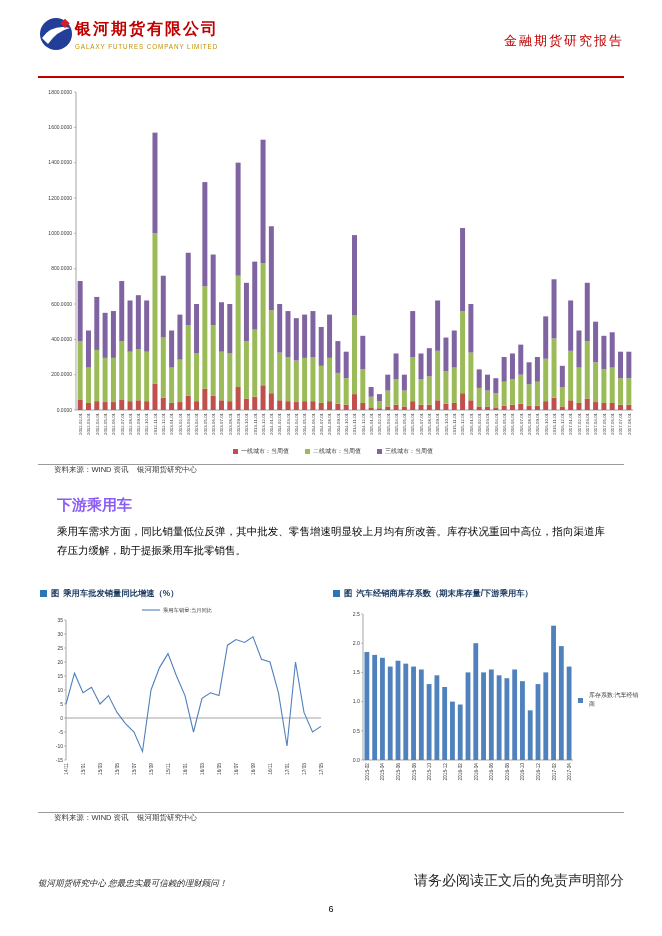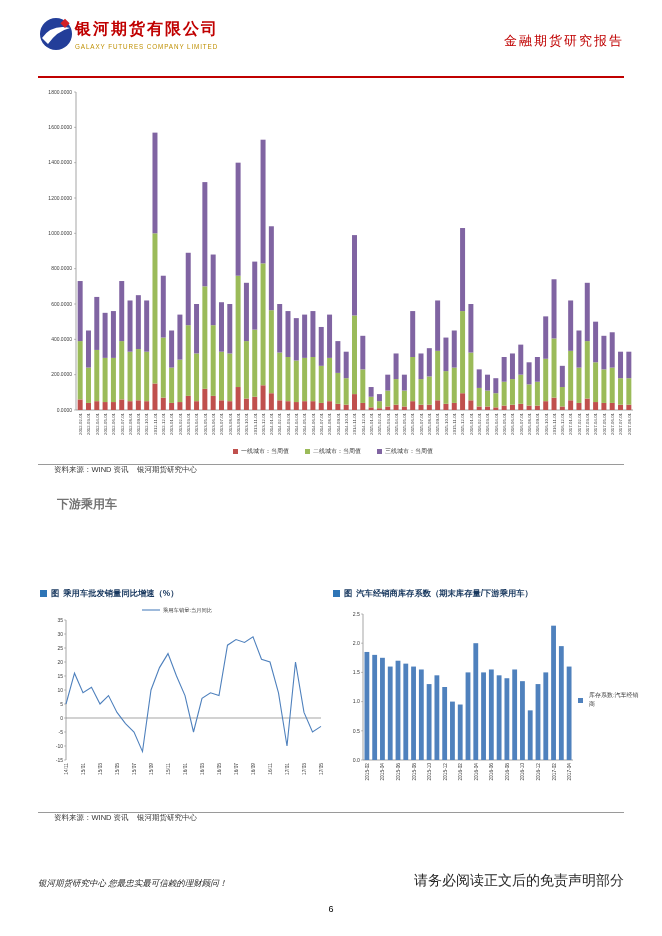--- a/index.html
+++ b/index.html
@@ -24,21 +24,21 @@
   .lg-sq{display:inline-block;width:5px;height:5px;margin-right:3px;}
 
   
   .source-row{position:absolute;left:38px;right:38px;border-top:1px solid #9a9a9a;
               font-size:7.5px;color:#333;padding-left:16px;}
   #source1{top:464px;}
   #source2{top:812px;}
   .source-row span{white-space:pre;}
 
   
-  .section-heading{position:absolute;top:496px;left:57px;font-size:12px;font-weight:bold;color:#737373;margin:0;}
+  .section-heading{position:absolute;top:496px;left:57px;font-size:15px;font-weight:bold;color:#8b5cf6;margin:0;}
   .section-paragraph{position:absolute;top:522px;left:57px;right:57px;font-size:10.5px;
                      line-height:1.8;color:#000;text-align:justify;margin:0;}
 
   
   .fig-row{position:absolute;top:588px;left:40px;right:18px;display:flex;gap:8px;}
   .fig-title{display:flex;align-items:center;gap:4px;font-size:8.3px;font-weight:bold;
              color:#17375E;margin-bottom:3px;}
   .fig-bullet{width:7px;height:7px;background:#2E75B6;flex:0 0 auto;}
   .chart3-wrap{display:flex;align-items:center;}
   .legend-right{display:flex;align-items:center;font-size:6px;color:#404040;gap:3px;width:66px;}
@@ -371,20 +371,21 @@
         <span class="lg-item"><span class="lg-sq" style="background: rgb(155, 187, 89);"></span>二线城市：当周值</span>
         <span class="lg-item"><span class="lg-sq" style="background: rgb(128, 100, 162);"></span>三线城市：当周值</span>
       </div>
   </div>
 
   <div class="source-row" id="source1">
     <span>资料来源：WIND 资讯    银河期货研究中心</span>
   </div>
 
   <h2 class="section-heading">下游乘用车</h2>
+  <p class="section-paragraph">乘用车需求方面，同比销量低位反弹，其中批发、零售增速明显较上月均有所改善。库存状况重回中高位，指向渠道库存压力缓解，助于提振乘用车批零销售。</p>
 
   <div class="fig-row">
     <div class="fig-col">
       <div class="fig-title">
         <span class="fig-bullet"></span>
         <span>图</span>
         <span>乘用车批发销量同比增速（%）</span>
       </div>
       <svg id="chart2-svg" width="285" height="196" viewBox="0 0 285 196">
           <text x="23" y="159.8" text-anchor="end" font-size="5" fill="#404040">-15</text>

